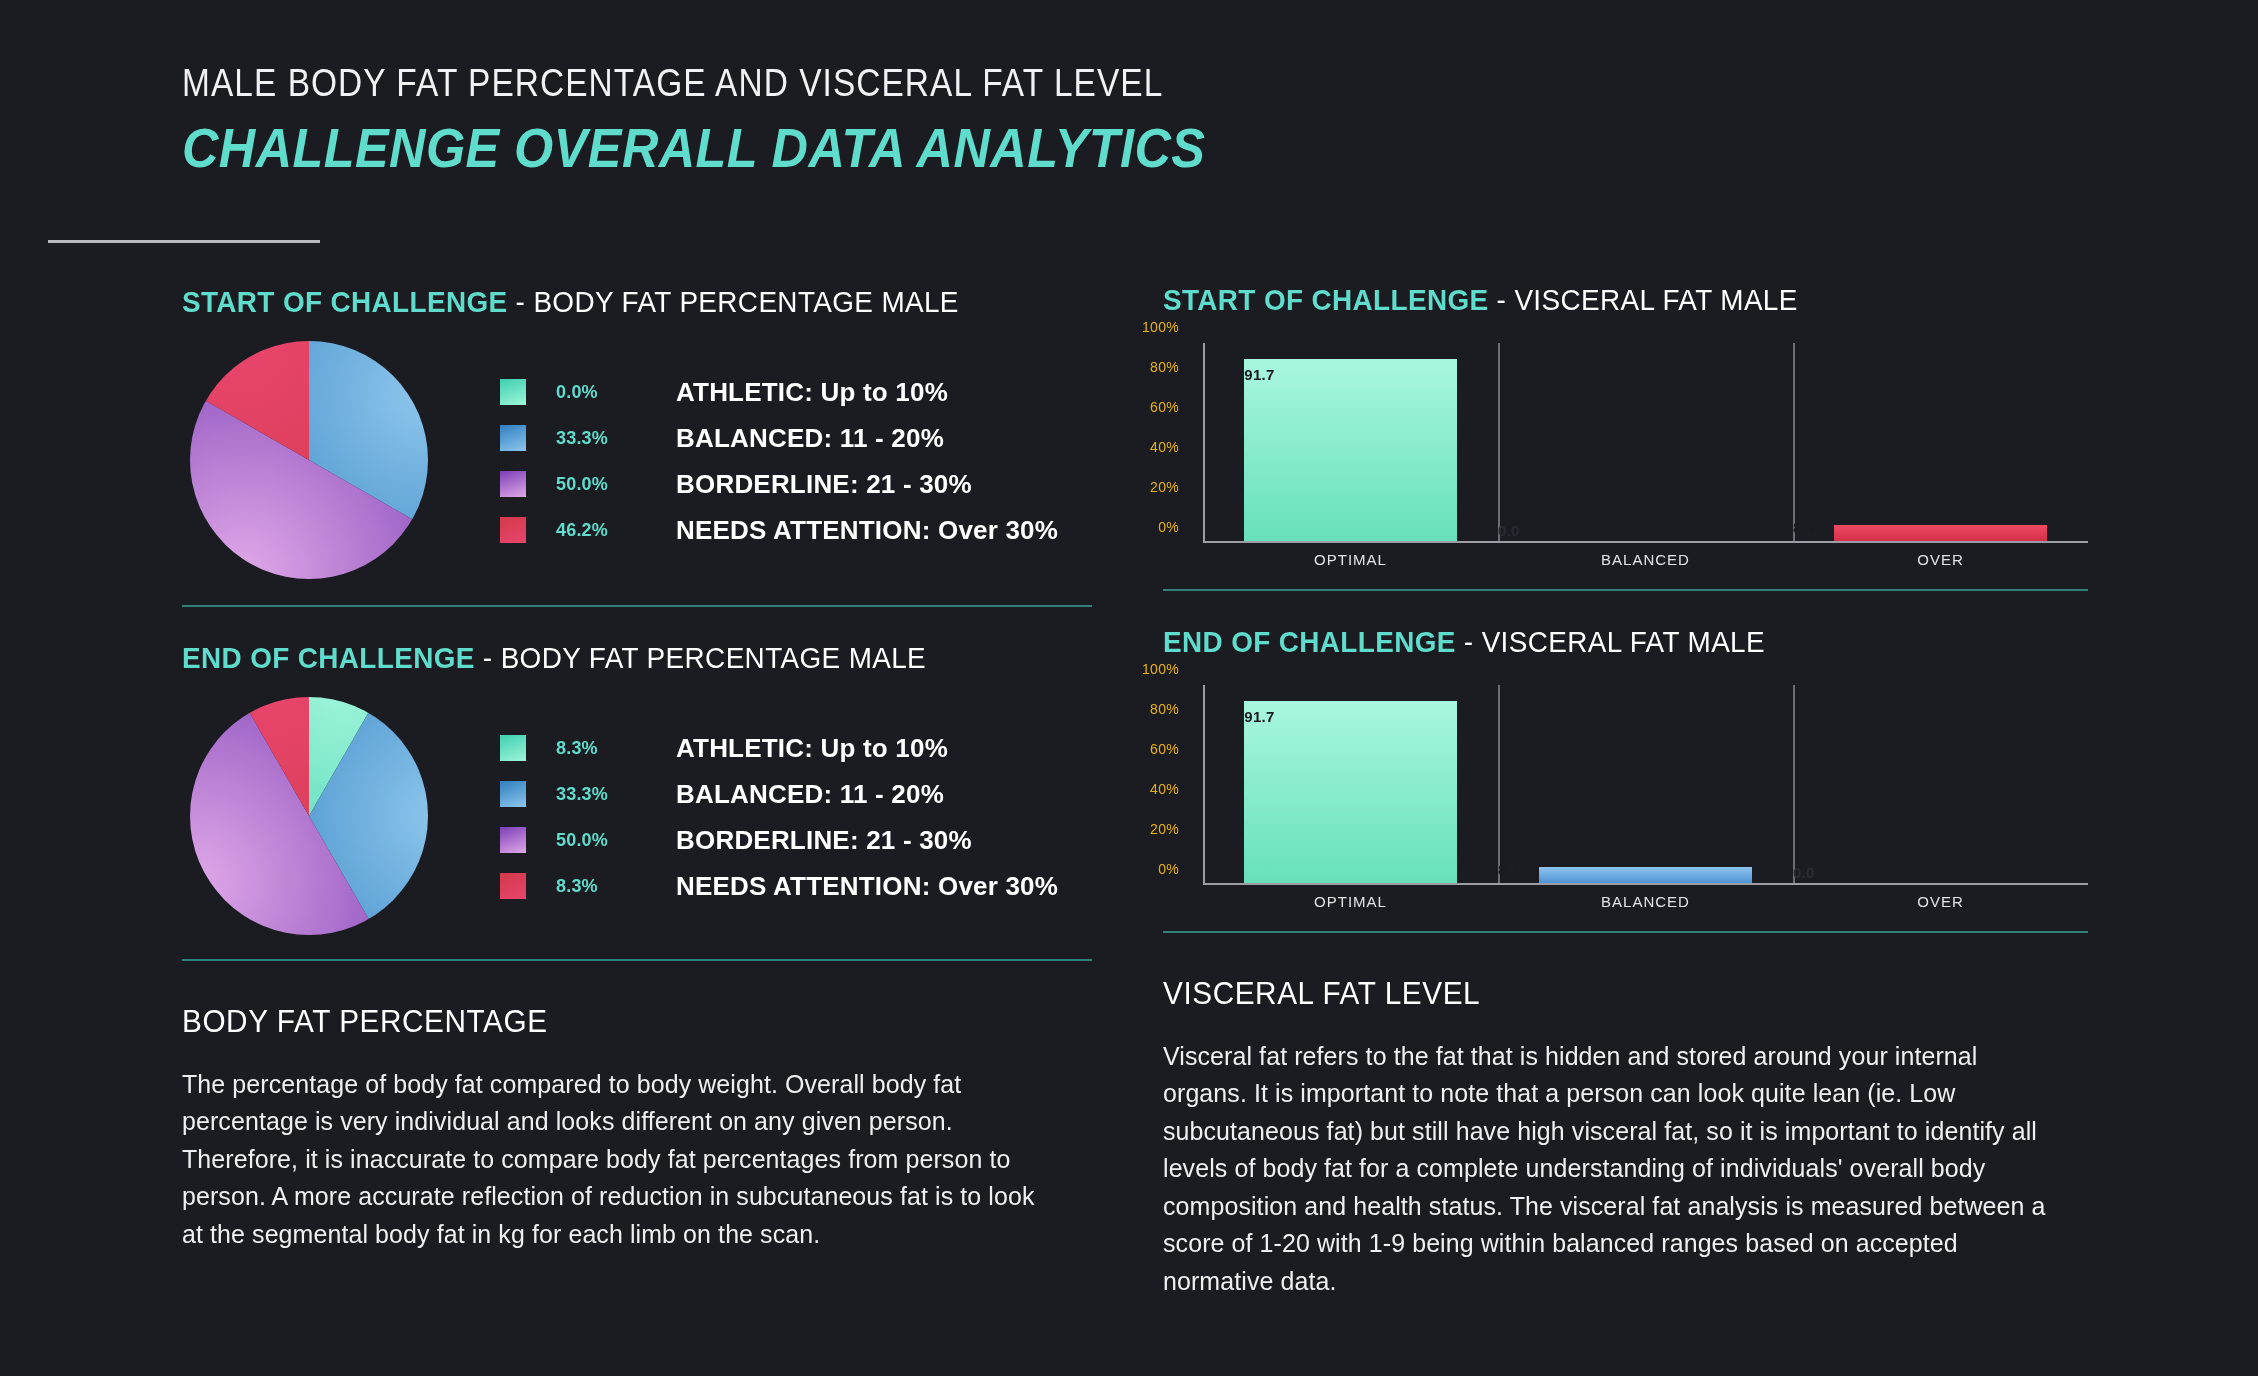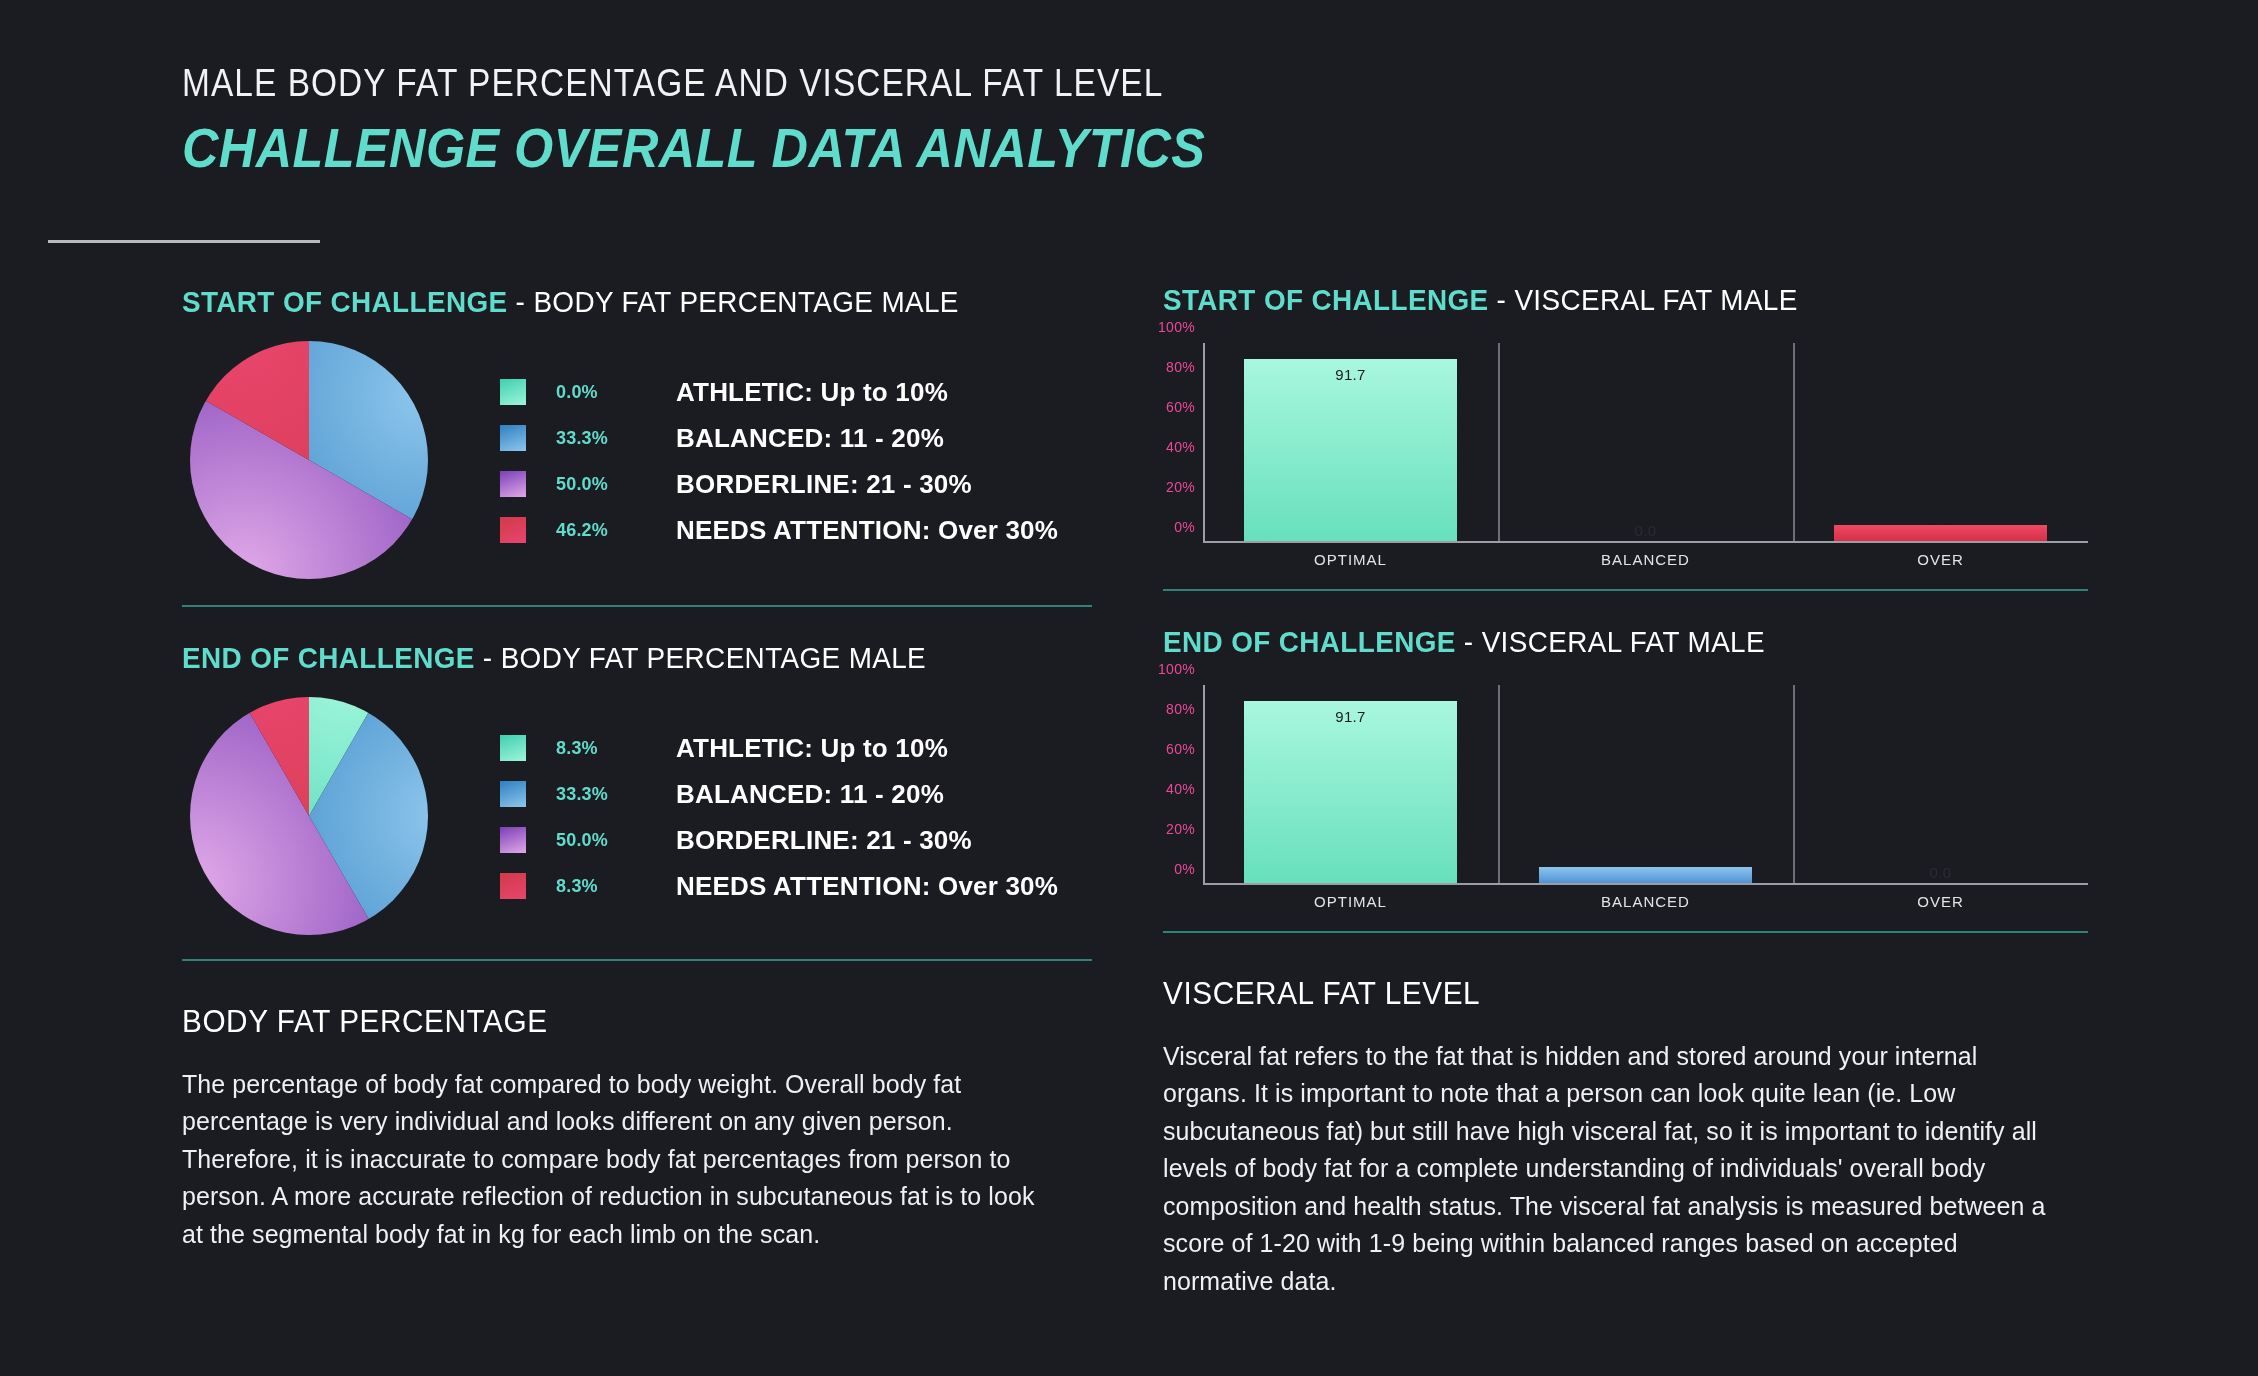--- a/index.html
+++ b/index.html
@@ -150,25 +150,25 @@
   }
   .axis-x {
     position: absolute;
     left: 0; bottom: 0; right: 0;
     height: 2px;
     background: #9d9da6;
   }
   .ytick {
     position: absolute;
     right: 100%;
-    margin-right: 8px;
+    margin-right: 24px;
     transform: translateY(-50%);
     font-family: "Liberation Sans Narrow", "Liberation Sans", sans-serif;
     font-size: 14px;
-    color: #ec4899;
+    color: #eab308;
     white-space: nowrap;
     letter-spacing: 0.3px;
   }
   .sep {
     position: absolute;
     top: 0; bottom: 2px;
     width: 2px;
     background: #6e6e78;
   }
   .bar-group {
@@ -179,24 +179,23 @@
   .bar {
     position: absolute;
     bottom: 0;
     left: 14%;
     width: 72%;
   }
   .bar-value {
     position: absolute;
     top: 7px;
     left: 0; right: 0;
-    text-align: center;
     font-family: "Liberation Sans Narrow", "Liberation Sans", sans-serif;
     font-size: 15px;
-    font-weight: 400;
+    font-weight: 700;
     color: #1a1a20;
     letter-spacing: 0.3px;
   }
   .bar-value.ghost { color: #2b2b33; }
   .cat-label {
     position: absolute;
     top: 208px;
     left: 0; right: 0;
     text-align: center;
     font-family: "Liberation Sans Narrow", "Liberation Sans", sans-serif;

